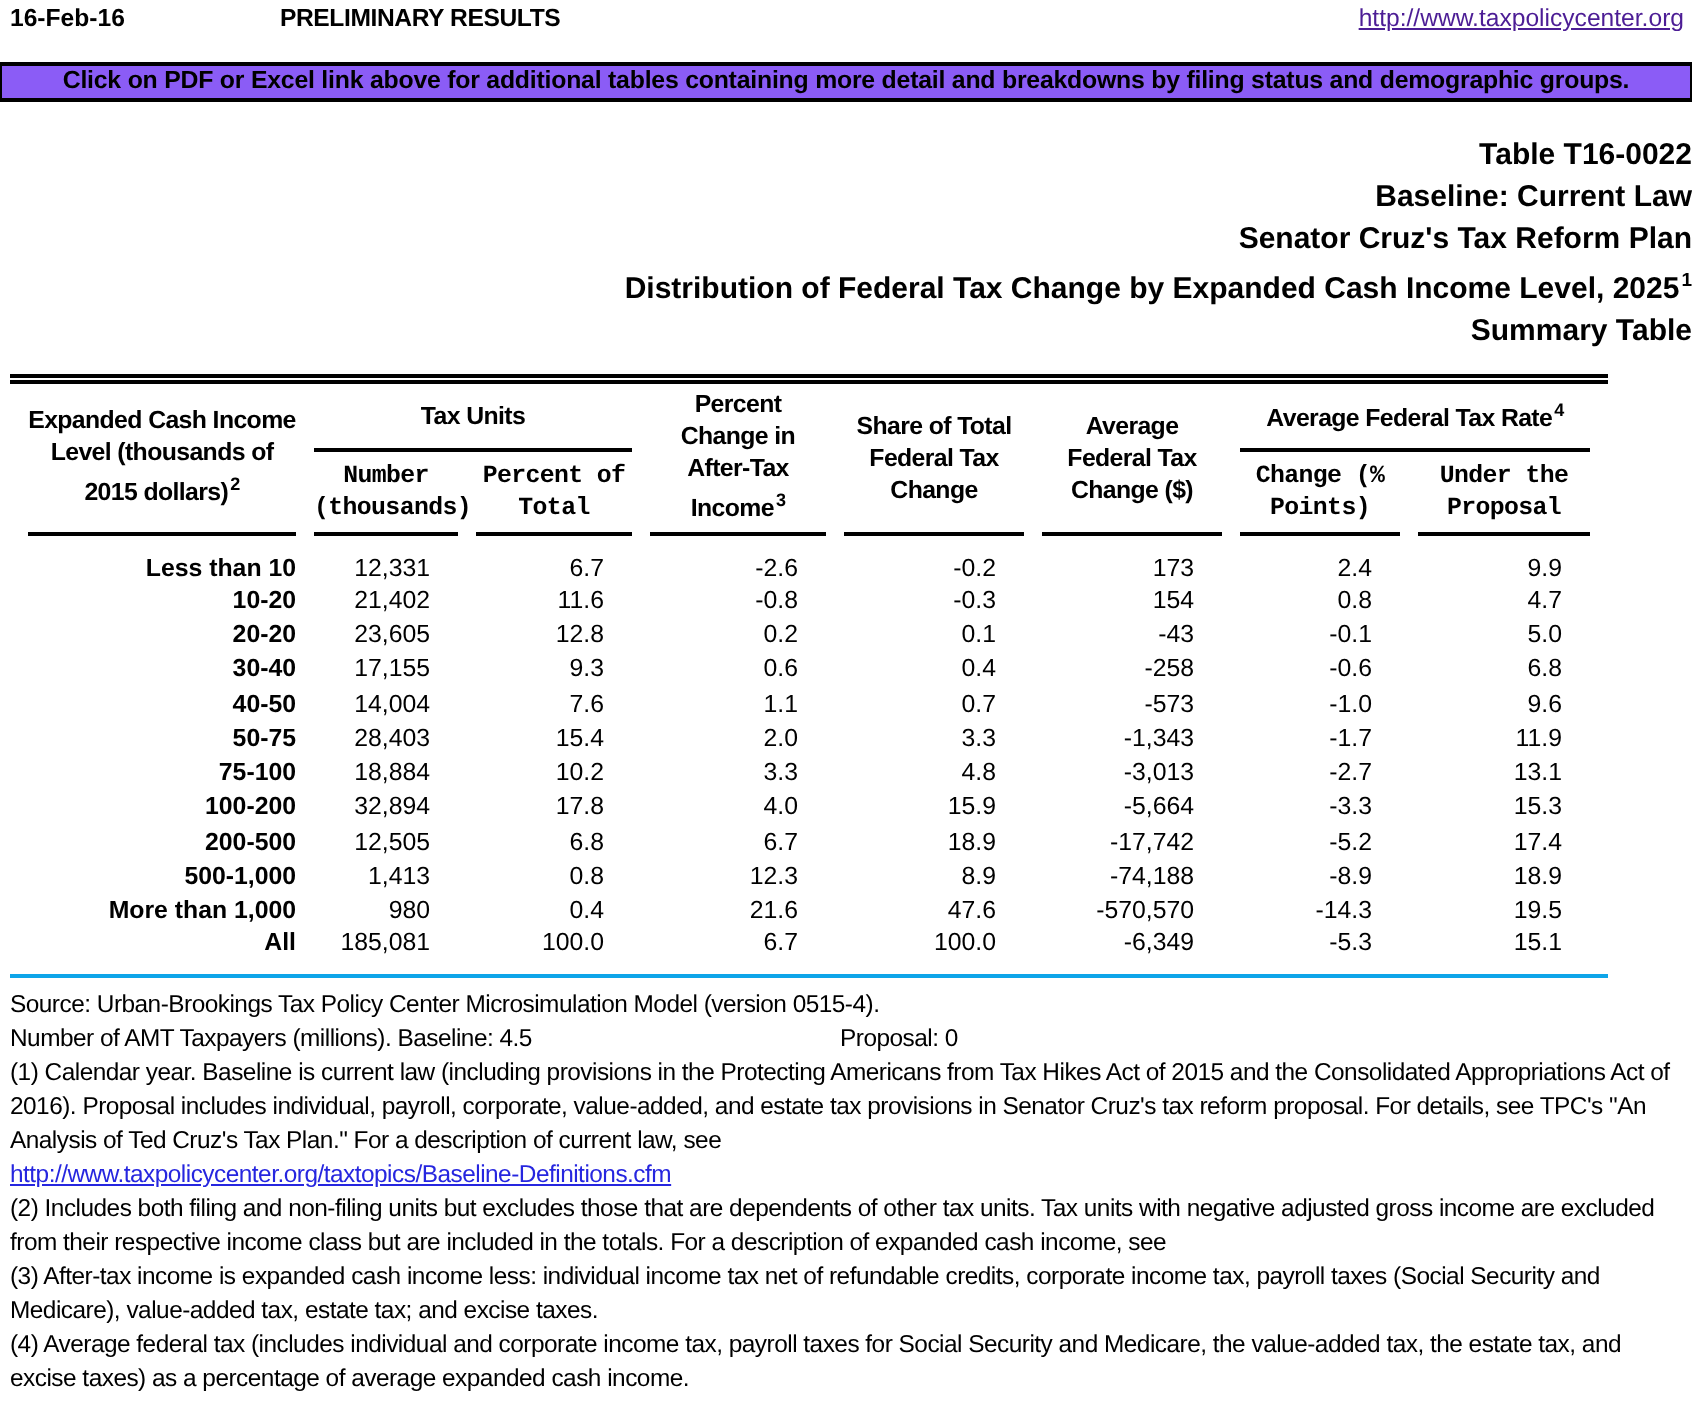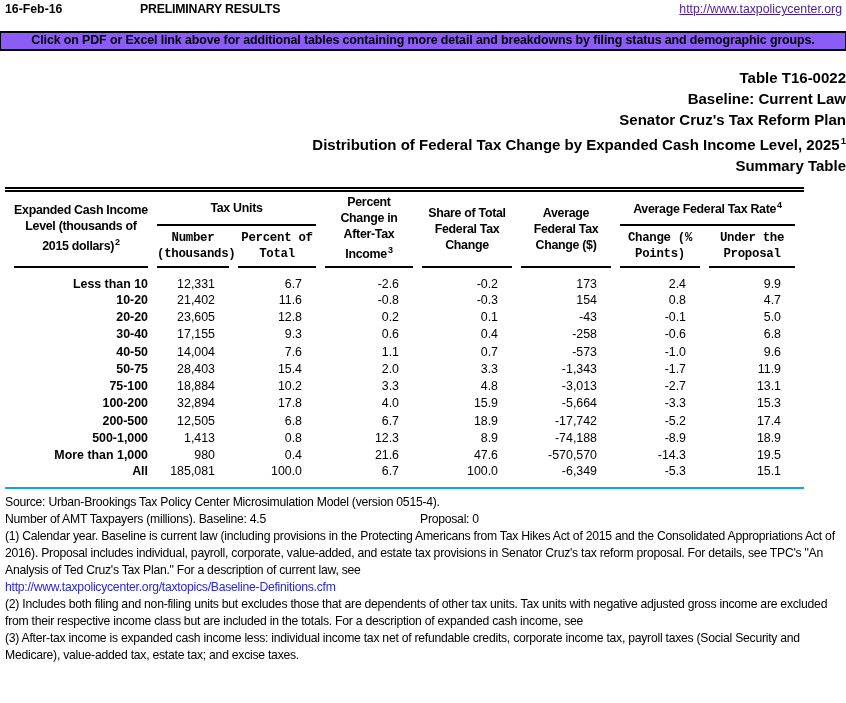--- a/index.html
+++ b/index.html
@@ -46,21 +46,21 @@
   tbody td.row-label { font-weight: bold; }
   tbody td.num { padding-right: 14px; }
   tbody tr.first td { padding-top: 9px; }
   tbody tr.last  td { padding-bottom: 9px; }
 
   
   .footnotes { margin: 5px 3px 0 5px; font-size: 12.2px; line-height: 17px; letter-spacing: -0.25px; }
   .footnotes p { margin: 0; }
   .amt-line { position: relative; }
   .amt-line .proposal { position: absolute; left: 415px; top: 0; }
-  a.note-link { display: block; color: #2626DF; cursor: pointer; }
+  a.note-link { display: block; color: #2626DF; text-decoration: underline; cursor: pointer; }
 </style>
 </head>
 <body>
 
 <div class="topbar">
   <span class="date">16-Feb-16</span>
   <span class="prelim">PRELIMINARY RESULTS</span>
   <a class="toplink">http://www.taxpolicycenter.org</a>
 </div>
 
@@ -228,13 +228,14 @@
 <div class="footnotes">
   <p>Source: Urban-Brookings Tax Policy Center Microsimulation Model (version 0515-4).</p>
   <p class="amt-line">
     <span>Number of AMT Taxpayers (millions).  Baseline: 4.5</span>
     <span class="proposal">Proposal: 0</span>
   </p>
   <p>(1) Calendar year. Baseline is current law (including provisions in the Protecting Americans from Tax Hikes Act of 2015 and the Consolidated Appropriations Act of 2016). Proposal includes individual, payroll, corporate, value-added, and estate tax provisions in Senator Cruz's tax reform proposal. For details, see TPC's "An Analysis of Ted Cruz's Tax Plan." For a description of current law, see</p>
   <a class="note-link">http://www.taxpolicycenter.org/taxtopics/Baseline-Definitions.cfm</a>
   <p>(2) Includes both filing and non-filing units but excludes those that are dependents of other tax units. Tax units with negative adjusted gross income are excluded from their respective income class but are included in the totals. For a description of expanded cash income, see</p>
   <p>(3) After-tax income is expanded cash income less: individual income tax net of refundable credits, corporate income tax, payroll taxes (Social Security and Medicare), value-added tax, estate tax; and excise taxes.</p>
+  <p>(4) Average federal tax (includes individual and corporate income tax, payroll taxes for Social Security and Medicare, the value-added tax, the estate tax, and excise taxes) as a percentage of average expanded cash income.</p>
 </div>
 
 </body></html>

